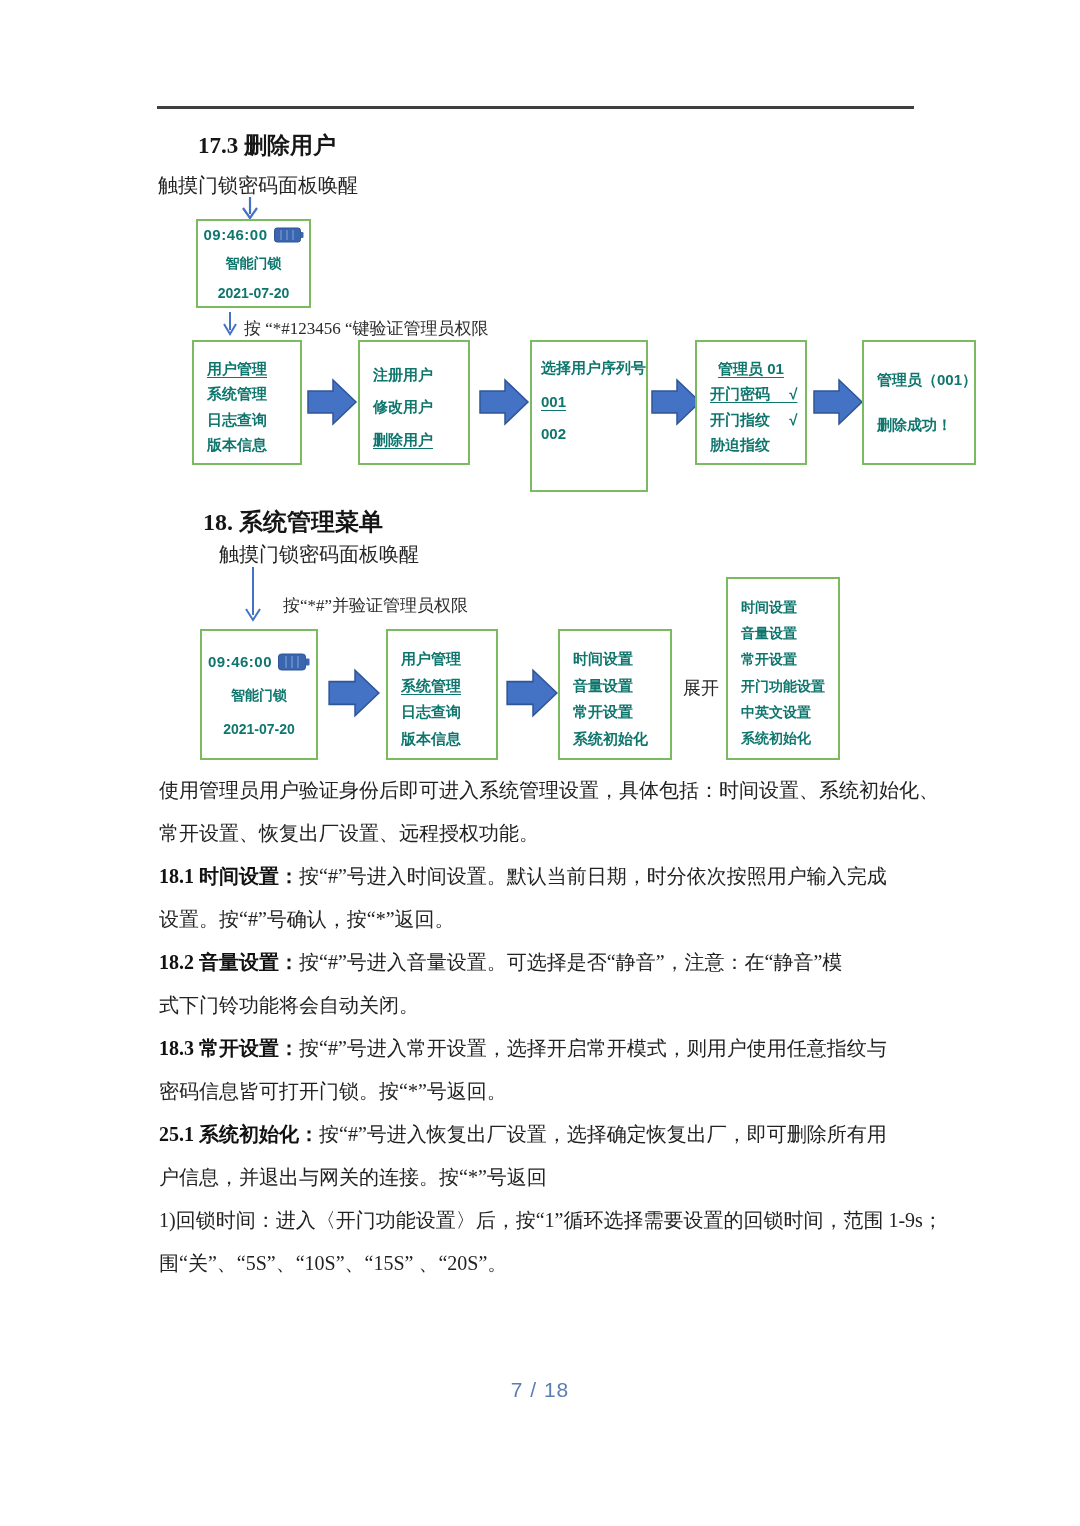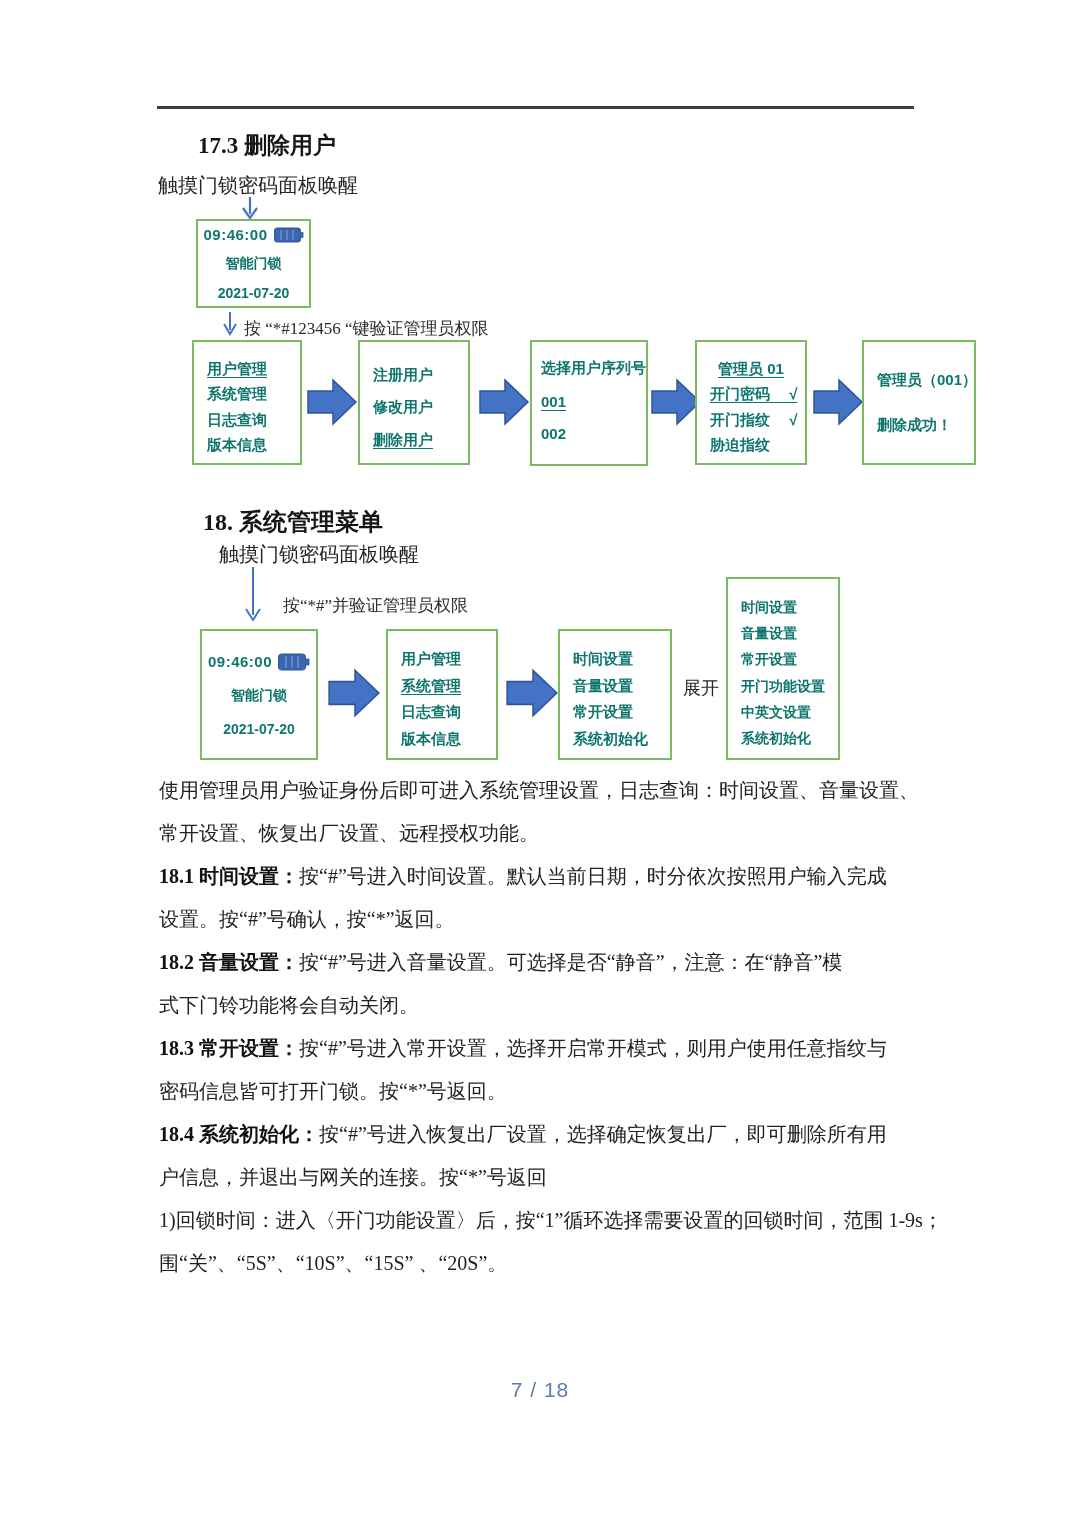--- a/index.html
+++ b/index.html
@@ -101,21 +101,21 @@
   <div class="fbox spread" style="left:358px;top:340px;width:112px;height:125px;padding-top:10px;padding-bottom:0">
     <div class="fitem">注册用户</div>
     <div class="fitem">修改用户</div>
     <div class="fitem u">删除用户</div>
   </div>
 
   <svg class="barrow" style="left:478px;top:374px" viewBox="0 0 52 56">
     <path d="M2 17 H27 V6 L50 28 L27 50 V39 H2 Z" fill="#4472c4" stroke="#2f5597" stroke-width="1.5"></path>
   </svg>
 
-  <div class="fbox topstack" style="left:530px;top:340px;width:118px;height:126px">
+  <div class="fbox topstack" style="left:530px;top:340px;width:118px;height:152px">
     <div class="fitem" style="padding-left:9px">选择用户序列号</div>
     <div class="fitem u" style="padding-left:9px">001</div>
     <div class="fitem" style="padding-left:9px">002</div>
   </div>
 
   <svg class="barrow" style="left:650px;top:374px" viewBox="0 0 52 56">
     <path d="M2 17 H27 V6 L50 28 L27 50 V39 H2 Z" fill="#4472c4" stroke="#2f5597" stroke-width="1.5"></path>
   </svg>
 
   <div class="fbox spread" style="left:695px;top:340px;width:112px;height:125px">
@@ -184,29 +184,29 @@
   <div class="fbox spread" style="left:726px;top:577px;width:114px;height:183px;font-size:14px">
     <div class="fitem">时间设置</div>
     <div class="fitem">音量设置</div>
     <div class="fitem">常开设置</div>
     <div class="fitem">开门功能设置</div>
     <div class="fitem">中英文设置</div>
     <div class="fitem">系统初始化</div>
   </div>
 
   <div class="bodytext">
-    <div class="bline"><b></b><span>使用管理员用户验证身份后即可进入系统管理设置，日志查询：时间设置、音量设置、</span></div>
+    <div class="bline"><b></b><span>使用管理员用户验证身份后即可进入系统管理设置，具体包括：时间设置、系统初始化、</span></div>
     <div class="bline"><b></b><span>常开设置、恢复出厂设置、远程授权功能。</span></div>
     <div class="bline"><b>18.1 时间设置：</b><span>按“#”号进入时间设置。默认当前日期，时分依次按照用户输入完成</span></div>
     <div class="bline"><b></b><span>设置。按“#”号确认，按“*”返回。</span></div>
     <div class="bline"><b>18.2 音量设置：</b><span>按“#”号进入音量设置。可选择是否“静音”，注意：在“静音”模</span></div>
     <div class="bline"><b></b><span>式下门铃功能将会自动关闭。</span></div>
     <div class="bline"><b>18.3 常开设置：</b><span>按“#”号进入常开设置，选择开启常开模式，则用户使用任意指纹与</span></div>
     <div class="bline"><b></b><span>密码信息皆可打开门锁。按“*”号返回。</span></div>
-    <div class="bline"><b>18.4 系统初始化：</b><span>按“#”号进入恢复出厂设置，选择确定恢复出厂，即可删除所有用</span></div>
+    <div class="bline"><b>25.1 系统初始化：</b><span>按“#”号进入恢复出厂设置，选择确定恢复出厂，即可删除所有用</span></div>
     <div class="bline"><b></b><span>户信息，并退出与网关的连接。按“*”号返回</span></div>
     <div class="bline"><b></b><span>1)回锁时间：进入〈开门功能设置〉后，按“1”循环选择需要设置的回锁时间，范围 1-9s；</span></div>
     <div class="bline"><b></b><span>围“关”、“5S”、“10S”、“15S” 、“20S”。</span></div>
   </div>
 
   <div class="pagenum">7 / 18</div>
 
 </div>
 
 </body></html>

